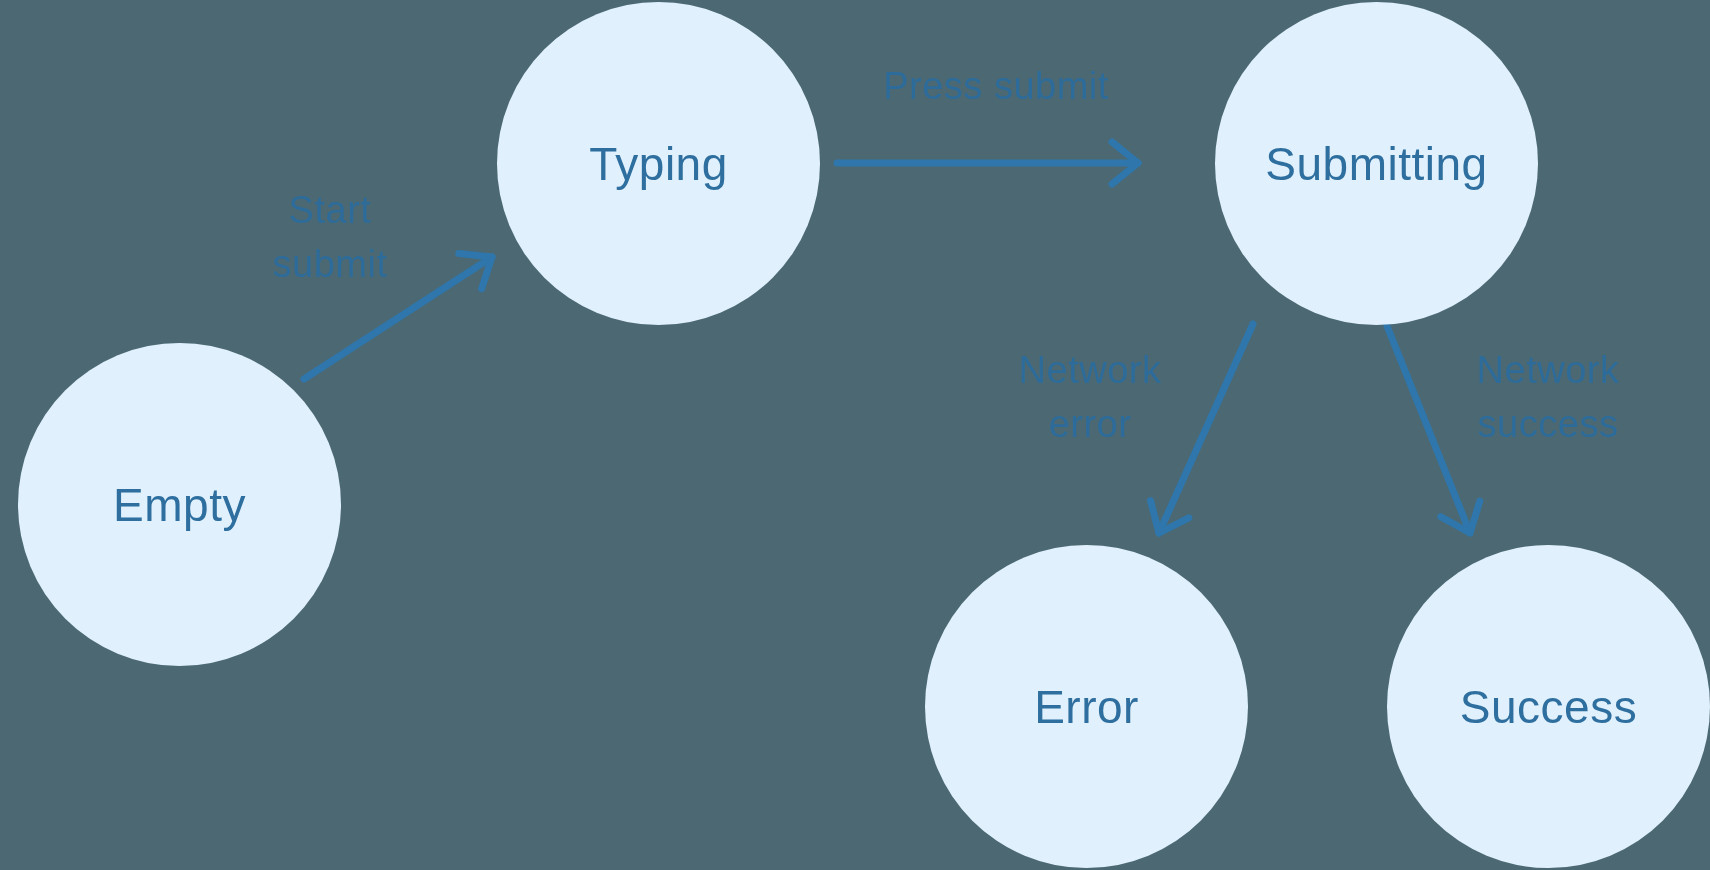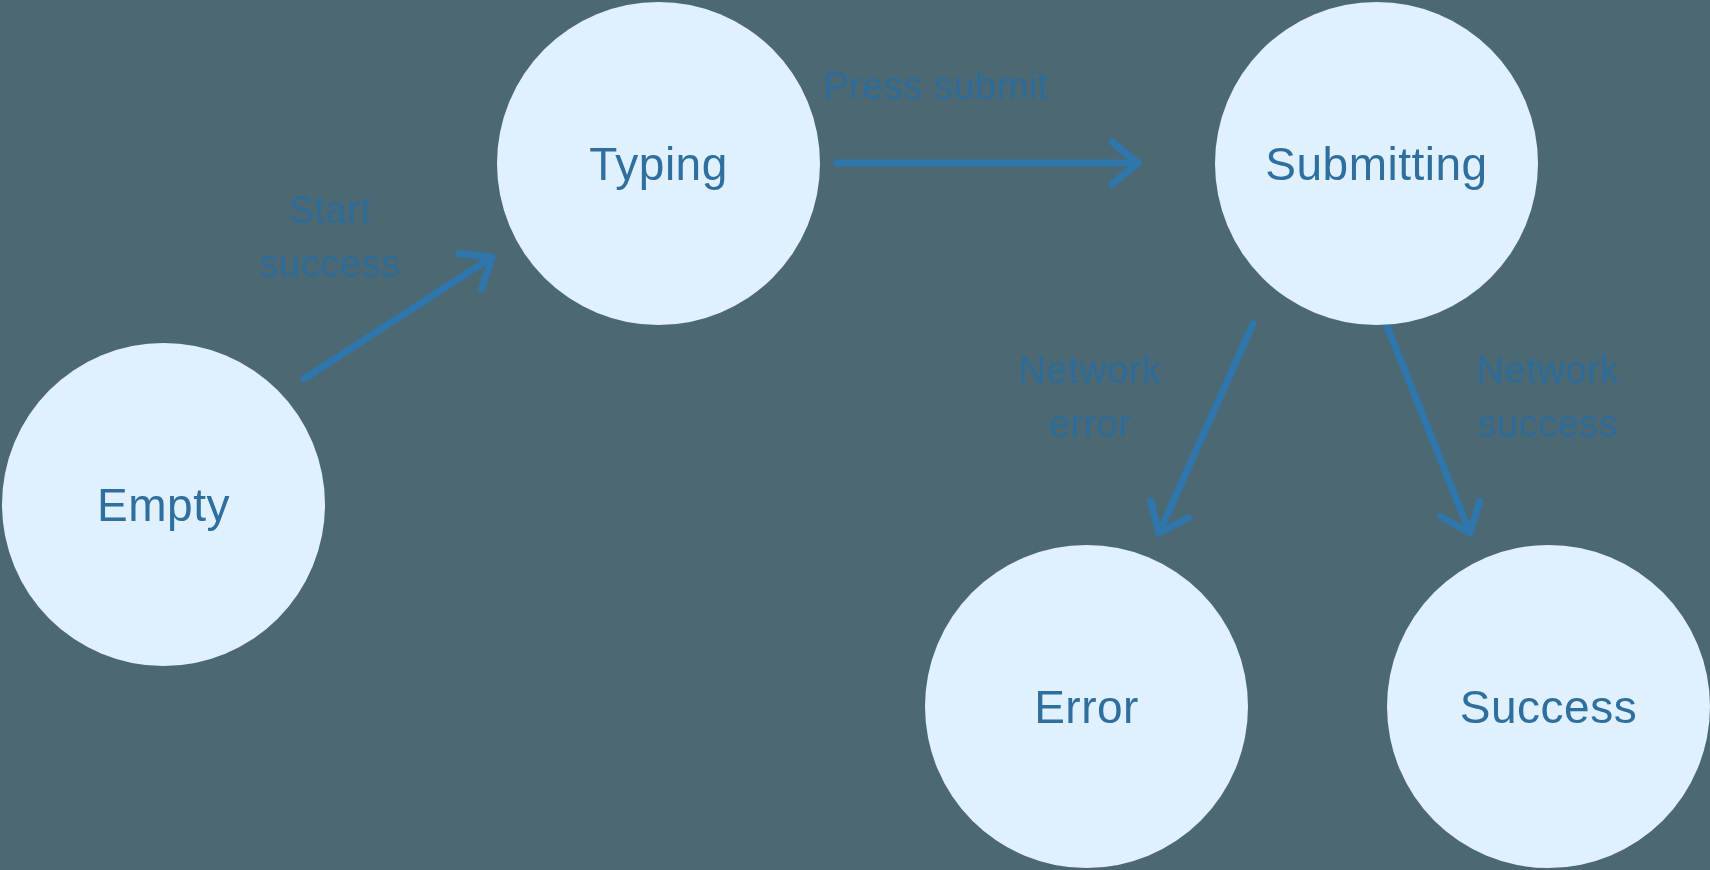--- a/index.html
+++ b/index.html
@@ -48,38 +48,38 @@
     display: flex;
     align-items: center;
     justify-content: center;
   }
   .node-label {
     color: #2E6F9F;
     font-size: 46px;
     letter-spacing: 0.5px;
     white-space: nowrap;
   }
-  #node-empty      { left: 2px;    top: 343px; }
+  #node-empty      { left: 18px;    top: 343px; }
   #node-typing     { left: 497px;  top: 2px;   }
   #node-submitting { left: 1215px; top: 2px;   }
   #node-error      { left: 925px;  top: 545px; }
   #node-success    { left: 1387px; top: 545px; }
 
   .edge-label {
     position: absolute;
     transform: translate(-50%, -50%);
     color: #2D6C9A;
     font-size: 38px;
     line-height: 1.42;
     text-align: center;
     white-space: pre-line;
     letter-spacing: 0.5px;
   }
   #label-start-typing    { left: 330px;  top: 238px; }
-  #label-press-submit    { left: 936px;  top: 87px;  }
+  #label-press-submit    { left: 996px;  top: 87px;  }
   #label-network-error   { left: 1090px; top: 398px; }
   #label-network-success { left: 1548px; top: 398px; }
 </style>
 </head>
 <body>
 
 <div class="canvas">
 
   <svg class="edge-layer" width="1710" height="870" viewBox="0 0 1710 870">
     <defs>
@@ -107,21 +107,21 @@
 
   <div class="node" id="node-error">
     <span class="node-label">Error</span>
   </div>
 
   <div class="node" id="node-success">
     <span class="node-label">Success</span>
   </div>
 
   <div class="edge-label" id="label-start-typing">Start
-success</div>
+submit</div>
 
   <div class="edge-label" id="label-press-submit">Press submit</div>
 
   <div class="edge-label" id="label-network-error">Network
 error</div>
 
   <div class="edge-label" id="label-network-success">Network
 success</div>
 
 </div>

